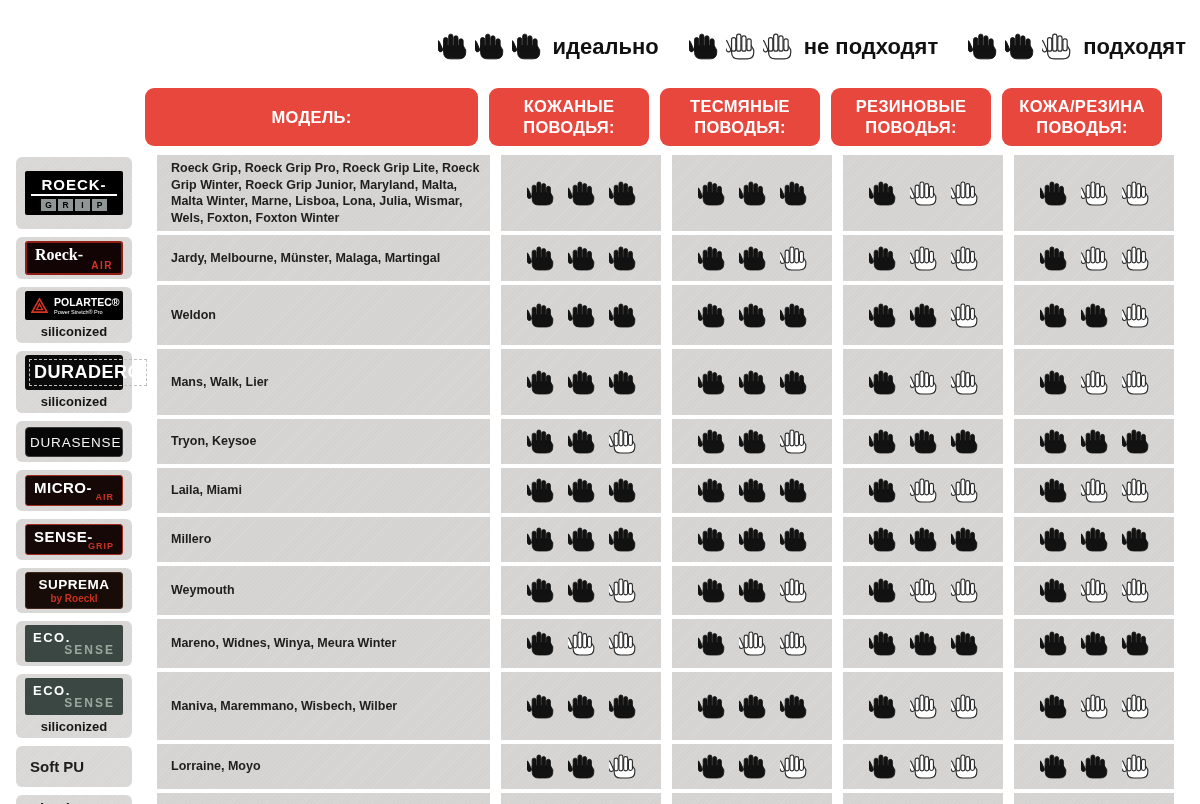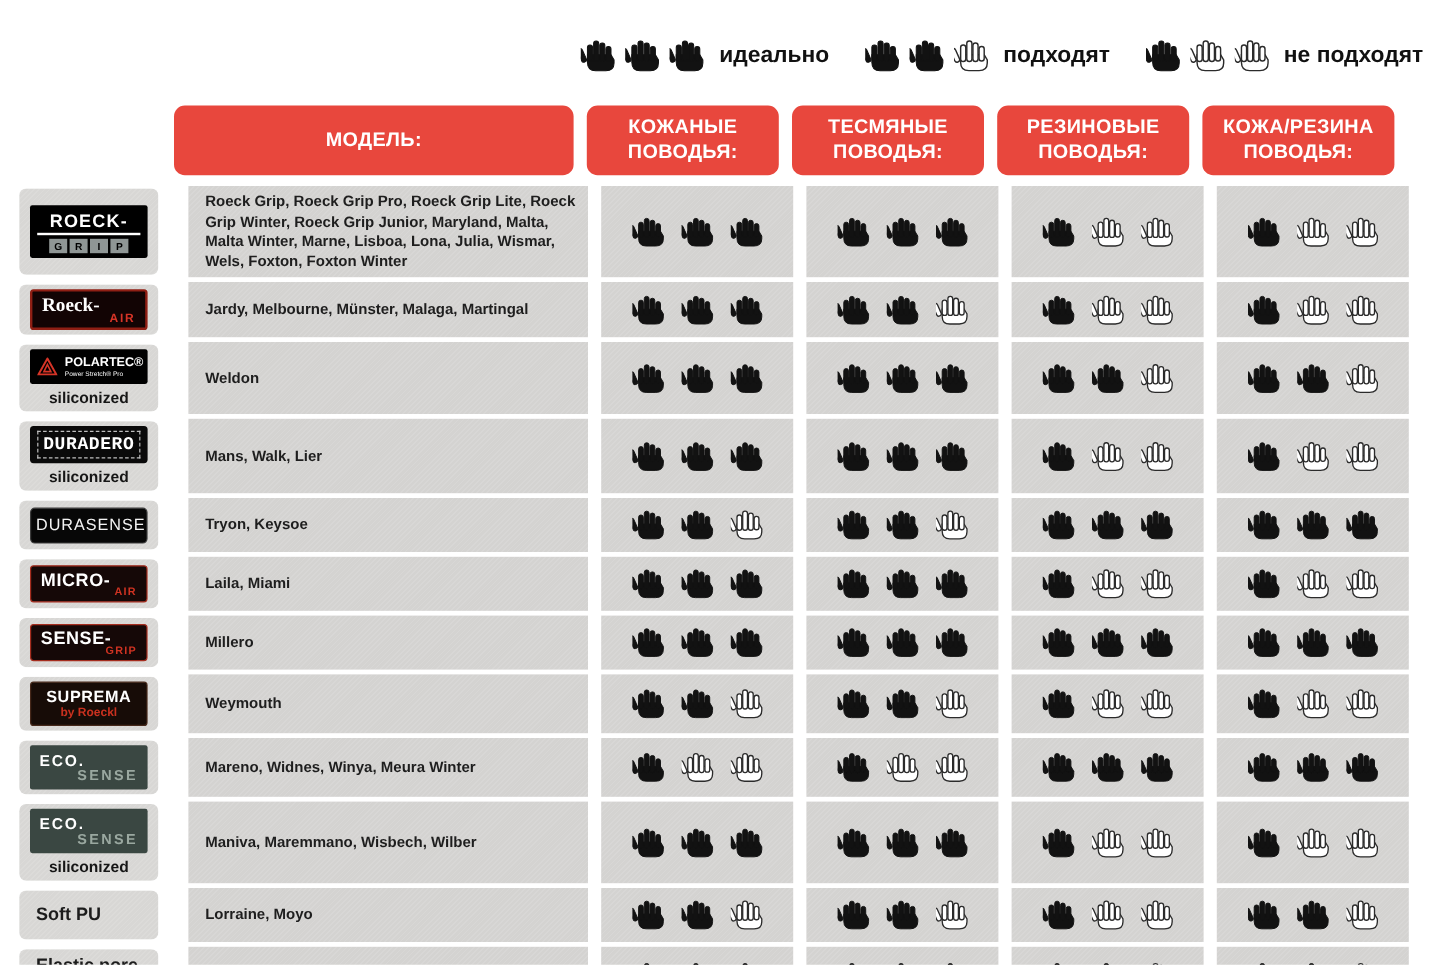--- a/index.html
+++ b/index.html
@@ -8,21 +8,21 @@
     background:#ffffff;
     font-family:"Liberation Sans", sans-serif;
     -webkit-font-smoothing:antialiased;
   }
   
   .legend{
     position:absolute;top:30px;left:420px;right:14px;
     display:flex;justify-content:flex-end;align-items:center;gap:30px;
   }
   .legend-item{display:flex;align-items:center;gap:12px;}
-  .legend-label{font-weight:700;font-size:19px;color:#111;}
+  .legend-label{font-weight:700;font-size:22px;color:#111;}
   .hands{display:inline-flex;align-items:center;gap:8px;}
   .legend .hand{width:29px;height:33px;}
 
   
   .hand{width:27px;height:31px;display:block;}
   .hand.filled path,.hand.filled rect{fill:#121212;stroke:#121212;stroke-width:1;}
   .hand.outline path,.hand.outline rect{fill:#ffffff;stroke:#2b2b2b;stroke-width:1.4;}
 
   
   .table-wrap{position:absolute;top:88px;left:0;width:1200px;}
@@ -73,22 +73,22 @@
   .ra-air{display:block;color:#d63427;font-weight:700;font-size:10px;text-align:right;
           margin-top:-4px;letter-spacing:1.5px;}
 
   .polartec{background:#000;padding:5px 6px;border-radius:2px;
           display:grid;grid-template-columns:18px auto;column-gap:5px;align-items:center;}
   .triangle-icon{grid-row:1 / span 2;width:17px;height:15px;}
   .pol-main{grid-column:2;color:#fff;font-weight:700;font-size:10.5px;text-align:center;}
   .pol-sub{grid-column:2;color:#fff;font-size:5.5px;text-align:left;margin-top:1px;}
 
   .duradero{background:#0a0a0a;padding:4px;border-radius:3px;}
-  .dur-main{display:inline-block;color:#fff;font-weight:700;font-size:15px;
-          border:1px dashed #bfbfbf;padding:2px 4px;letter-spacing:.5px;font-family:Liberation Mono, monospace;}
+  .dur-main{display:inline-block;color:#fff;font-weight:700;font-size:18px;
+          border:1px dashed #bfbfbf;padding:2px 4px;letter-spacing:.5px;}
 
   .durasense{background:#070707;border:1px solid #3c3c3c;padding:5px 4px;border-radius:4px;}
   .dse-main{color:#f4f4f4;font-size:13.5px;letter-spacing:.8px;font-weight:400;}
 
   .microair,.sensegrip{background:#150807;border:1px solid #a52d1f;padding:3px 8px;border-radius:3px;}
   .ma-top,.sg-top{display:block;color:#fff;font-weight:800;font-size:15px;text-align:left;letter-spacing:.5px;}
   .ma-sub,.sg-sub{display:block;color:#cf3322;font-weight:700;font-size:9px;text-align:right;
           margin-top:-4px;letter-spacing:1px;}
 
   .suprema{background:#170c07;border:1px solid #46281a;padding:4px 6px;border-radius:3px;}
@@ -140,67 +140,67 @@
   <div class="legend-item">
     <span class="hands">
         <svg class="hand filled" viewBox="-4 0 34 34">
     <path d="M2.5 16 H25.5 L28.5 21 V24 Q28.5 31.5 20.5 31.5 H10.5 Q2.5 31.5 2.5 23.5 Z"></path>
     <rect x="-2.5" y="9" width="5" height="14" rx="2.4" transform="rotate(-24 0 23)"></rect>
     <rect x="2.5" y="6.5" width="5" height="16" rx="2.4"></rect>
     <rect x="8.5" y="2.5" width="5" height="20" rx="2.4"></rect>
     <rect x="14.5" y="4.5" width="5" height="18" rx="2.4"></rect>
     <rect x="20.5" y="8" width="5" height="14" rx="2.4"></rect>
   </svg>
-        <svg class="hand filled" viewBox="-4 0 34 34">
-    <path d="M2.5 16 H25.5 L28.5 21 V24 Q28.5 31.5 20.5 31.5 H10.5 Q2.5 31.5 2.5 23.5 Z"></path>
-    <rect x="-2.5" y="9" width="5" height="14" rx="2.4" transform="rotate(-24 0 23)"></rect>
-    <rect x="2.5" y="6.5" width="5" height="16" rx="2.4"></rect>
-    <rect x="8.5" y="2.5" width="5" height="20" rx="2.4"></rect>
-    <rect x="14.5" y="4.5" width="5" height="18" rx="2.4"></rect>
-    <rect x="20.5" y="8" width="5" height="14" rx="2.4"></rect>
-  </svg>
         <svg class="hand outline" viewBox="-4 0 34 34">
     <path d="M2.5 16 H25.5 L28.5 21 V24 Q28.5 31.5 20.5 31.5 H10.5 Q2.5 31.5 2.5 23.5 Z"></path>
     <rect x="-2.5" y="9" width="5" height="14" rx="2.4" transform="rotate(-24 0 23)"></rect>
     <rect x="2.5" y="6.5" width="5" height="16" rx="2.4"></rect>
     <rect x="8.5" y="2.5" width="5" height="20" rx="2.4"></rect>
     <rect x="14.5" y="4.5" width="5" height="18" rx="2.4"></rect>
     <rect x="20.5" y="8" width="5" height="14" rx="2.4"></rect>
   </svg>
+        <svg class="hand outline" viewBox="-4 0 34 34">
+    <path d="M2.5 16 H25.5 L28.5 21 V24 Q28.5 31.5 20.5 31.5 H10.5 Q2.5 31.5 2.5 23.5 Z"></path>
+    <rect x="-2.5" y="9" width="5" height="14" rx="2.4" transform="rotate(-24 0 23)"></rect>
+    <rect x="2.5" y="6.5" width="5" height="16" rx="2.4"></rect>
+    <rect x="8.5" y="2.5" width="5" height="20" rx="2.4"></rect>
+    <rect x="14.5" y="4.5" width="5" height="18" rx="2.4"></rect>
+    <rect x="20.5" y="8" width="5" height="14" rx="2.4"></rect>
+  </svg>
       </span>
-    <span class="legend-label">подходят</span>
+    <span class="legend-label">не подходят</span>
   </div>
   <div class="legend-item">
     <span class="hands">
         <svg class="hand filled" viewBox="-4 0 34 34">
     <path d="M2.5 16 H25.5 L28.5 21 V24 Q28.5 31.5 20.5 31.5 H10.5 Q2.5 31.5 2.5 23.5 Z"></path>
     <rect x="-2.5" y="9" width="5" height="14" rx="2.4" transform="rotate(-24 0 23)"></rect>
     <rect x="2.5" y="6.5" width="5" height="16" rx="2.4"></rect>
     <rect x="8.5" y="2.5" width="5" height="20" rx="2.4"></rect>
     <rect x="14.5" y="4.5" width="5" height="18" rx="2.4"></rect>
     <rect x="20.5" y="8" width="5" height="14" rx="2.4"></rect>
   </svg>
+        <svg class="hand filled" viewBox="-4 0 34 34">
+    <path d="M2.5 16 H25.5 L28.5 21 V24 Q28.5 31.5 20.5 31.5 H10.5 Q2.5 31.5 2.5 23.5 Z"></path>
+    <rect x="-2.5" y="9" width="5" height="14" rx="2.4" transform="rotate(-24 0 23)"></rect>
+    <rect x="2.5" y="6.5" width="5" height="16" rx="2.4"></rect>
+    <rect x="8.5" y="2.5" width="5" height="20" rx="2.4"></rect>
+    <rect x="14.5" y="4.5" width="5" height="18" rx="2.4"></rect>
+    <rect x="20.5" y="8" width="5" height="14" rx="2.4"></rect>
+  </svg>
         <svg class="hand outline" viewBox="-4 0 34 34">
     <path d="M2.5 16 H25.5 L28.5 21 V24 Q28.5 31.5 20.5 31.5 H10.5 Q2.5 31.5 2.5 23.5 Z"></path>
     <rect x="-2.5" y="9" width="5" height="14" rx="2.4" transform="rotate(-24 0 23)"></rect>
     <rect x="2.5" y="6.5" width="5" height="16" rx="2.4"></rect>
     <rect x="8.5" y="2.5" width="5" height="20" rx="2.4"></rect>
     <rect x="14.5" y="4.5" width="5" height="18" rx="2.4"></rect>
     <rect x="20.5" y="8" width="5" height="14" rx="2.4"></rect>
   </svg>
-        <svg class="hand outline" viewBox="-4 0 34 34">
-    <path d="M2.5 16 H25.5 L28.5 21 V24 Q28.5 31.5 20.5 31.5 H10.5 Q2.5 31.5 2.5 23.5 Z"></path>
-    <rect x="-2.5" y="9" width="5" height="14" rx="2.4" transform="rotate(-24 0 23)"></rect>
-    <rect x="2.5" y="6.5" width="5" height="16" rx="2.4"></rect>
-    <rect x="8.5" y="2.5" width="5" height="20" rx="2.4"></rect>
-    <rect x="14.5" y="4.5" width="5" height="18" rx="2.4"></rect>
-    <rect x="20.5" y="8" width="5" height="14" rx="2.4"></rect>
-  </svg>
       </span>
-    <span class="legend-label">не подходят</span>
+    <span class="legend-label">подходят</span>
   </div>
 </div>
 
 <div class="table-wrap">
   <div class="header-row">
     <div class="hdr">МОДЕЛЬ:</div>
     <div class="hdr">КОЖАНЫЕ ПОВОДЬЯ:</div>
     <div class="hdr">ТЕСМЯНЫЕ ПОВОДЬЯ:</div>
     <div class="hdr">РЕЗИНОВЫЕ ПОВОДЬЯ:</div>
     <div class="hdr">КОЖА/РЕЗИНА ПОВОДЬЯ:</div>

